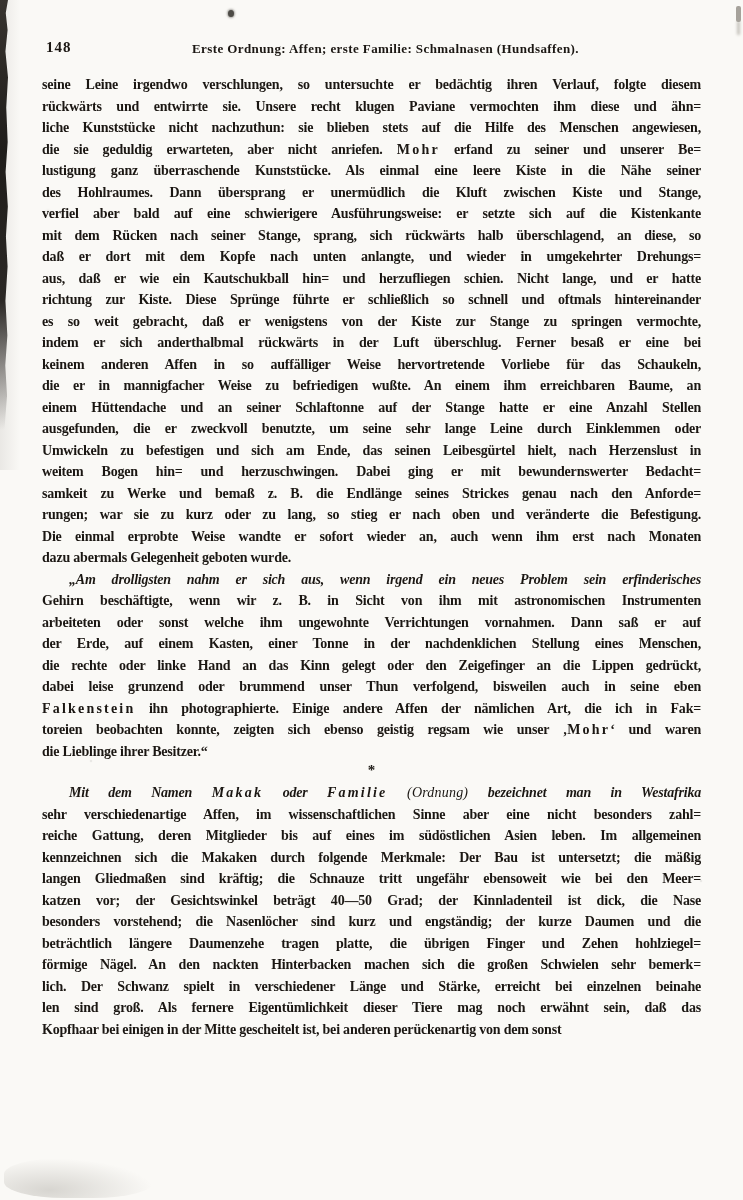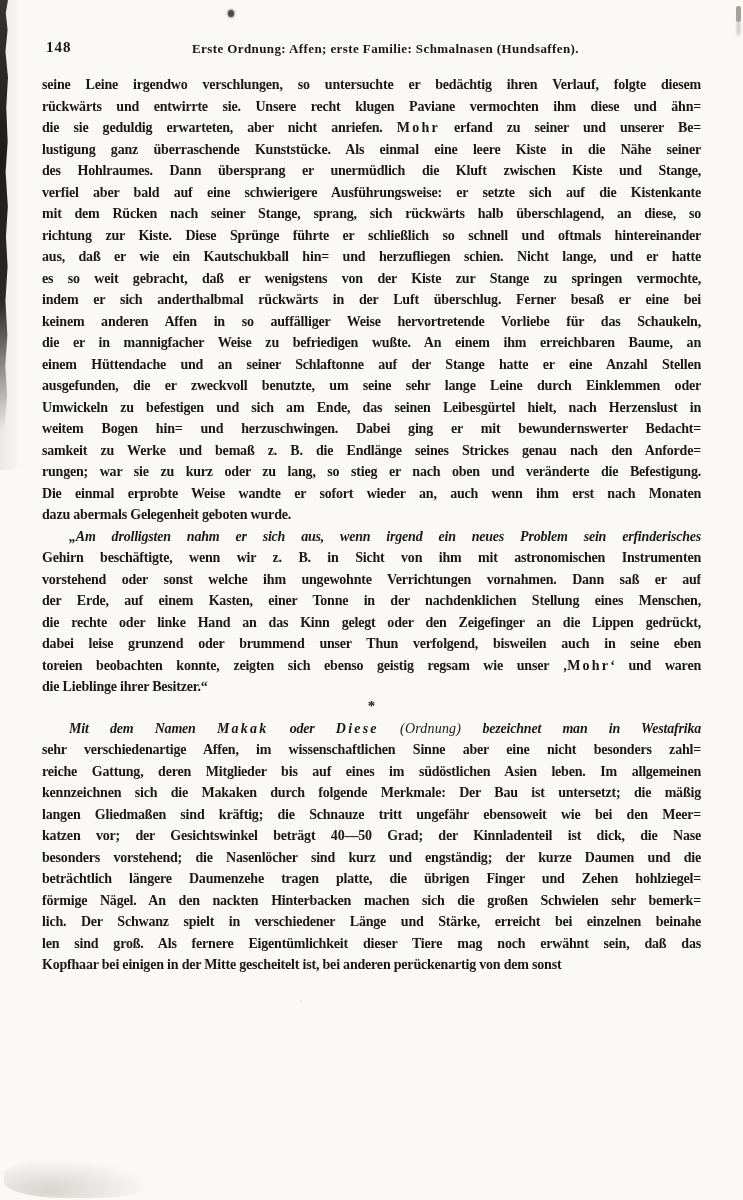--- a/index.html
+++ b/index.html
@@ -79,49 +79,52 @@
   <div class="paper-noise"></div>
 
   <div class="header">
     <span class="pagenum">148</span>
     <span class="running-head">Erste Ordnung: Affen; erste Familie: Schmalnasen (Hundsaffen).</span>
   </div>
 
   <div class="textblock" id="textblock">
       <div class="line">seine Leine irgendwo verschlungen, so untersuchte er bedächtig ihren Verlauf, folgte diesem</div>
       <div class="line">rückwärts und entwirrte sie.  Unsere recht klugen Paviane vermochten ihm diese und ähn=</div>
+      <div class="line">liche Kunststücke nicht nachzuthun: sie blieben stets auf die Hilfe des Menschen angewiesen,</div>
       <div class="line">die sie geduldig erwarteten, aber nicht anriefen.  <span class="sp">Mohr</span> erfand zu seiner und unserer Be=</div>
       <div class="line">lustigung ganz überraschende Kunststücke.  Als einmal eine leere Kiste in die Nähe seiner</div>
       <div class="line">des Hohlraumes.  Dann übersprang er unermüdlich die Kluft zwischen Kiste und Stange,</div>
       <div class="line">verfiel aber bald auf eine schwierigere Ausführungsweise: er setzte sich auf die Kistenkante</div>
       <div class="line">mit dem Rücken nach seiner Stange, sprang, sich rückwärts halb überschlagend, an diese, so</div>
+      <div class="line">daß er dort mit dem Kopfe nach unten anlangte, und wieder in umgekehrter Drehungs=</div>
+      <div class="line">aus, daß er wie ein Kautschukball hin= und herzufliegen schien.  Nicht lange, und er hatte</div>
       <div class="line">richtung zur Kiste.  Diese Sprünge führte er schließlich so schnell und oftmals hintereinander</div>
-      <div class="line">aus, daß er wie ein Kautschukball hin= und herzufliegen schien.  Nicht lange, und er hatte</div>
       <div class="line">es so weit gebracht, daß er wenigstens von der Kiste zur Stange zu springen vermochte,</div>
       <div class="line">indem er sich anderthalbmal rückwärts in der Luft überschlug.  Ferner besaß er eine bei</div>
       <div class="line">keinem anderen Affen in so auffälliger Weise hervortretende Vorliebe für das Schaukeln,</div>
       <div class="line">die er in mannigfacher Weise zu befriedigen wußte.  An einem ihm erreichbaren Baume, an</div>
       <div class="line">einem Hüttendache und an seiner Schlaftonne auf der Stange hatte er eine Anzahl Stellen</div>
       <div class="line">ausgefunden, die er zweckvoll benutzte, um seine sehr lange Leine durch Einklemmen oder</div>
       <div class="line">Umwickeln zu befestigen und sich am Ende, das seinen Leibesgürtel hielt, nach Herzenslust in</div>
       <div class="line">weitem Bogen hin= und herzuschwingen.  Dabei ging er mit bewundernswerter Bedacht=</div>
       <div class="line">samkeit zu Werke und bemaß z. B. die Endlänge seines Strickes genau nach den Anforde=</div>
       <div class="line">rungen; war sie zu kurz oder zu lang, so stieg er nach oben und veränderte die Befestigung.</div>
       <div class="line">Die einmal erprobte Weise wandte er sofort wieder an, auch wenn ihm erst nach Monaten</div>
       <div class="line last">dazu abermals Gelegenheit geboten wurde.</div>
       <div class="line indent">„Am drolligsten nahm er sich aus, wenn irgend ein neues Problem sein erfinderisches</div>
       <div class="line">Gehirn beschäftigte, wenn wir z. B. in Sicht von ihm mit astronomischen Instrumenten</div>
-      <div class="line">vorstehend oder sonst welche ihm ungewohnte Verrichtungen vornahmen.  Dann saß er auf</div>
+      <div class="line">arbeiteten oder sonst welche ihm ungewohnte Verrichtungen vornahmen.  Dann saß er auf</div>
       <div class="line">der Erde, auf einem Kasten, einer Tonne in der nachdenklichen Stellung eines Menschen,</div>
       <div class="line">die rechte oder linke Hand an das Kinn gelegt oder den Zeigefinger an die Lippen gedrückt,</div>
       <div class="line">dabei leise grunzend oder brummend unser Thun verfolgend, bisweilen auch in seine eben</div>
+      <div class="line"><span class="sp">Falkenstein</span> ihn photographierte.  Einige andere Affen der nämlichen Art, die ich in Fak=</div>
       <div class="line">toreien beobachten konnte, zeigten sich ebenso geistig regsam wie unser ‚<span class="sp">Mohr</span>‘ und waren</div>
       <div class="line last">die Lieblinge ihrer Besitzer.“</div>
       <div class="sep">*</div>
-      <div class="line indent">Mit dem Namen <span class="sp">Makak</span> oder <span class="sp">Diese</span> <span class="ant">(Ordnung)</span> bezeichnet man in Westafrika</div>
+      <div class="line indent">Mit dem Namen <span class="sp">Makak</span> oder <span class="sp">Familie</span> <span class="ant">(Ordnung)</span> bezeichnet man in Westafrika</div>
       <div class="line">sehr verschiedenartige Affen, im wissenschaftlichen Sinne aber eine nicht besonders zahl=</div>
       <div class="line">reiche Gattung, deren Mitglieder bis auf eines im südöstlichen Asien leben.  Im allgemeinen</div>
       <div class="line">kennzeichnen sich die Makaken durch folgende Merkmale: Der Bau ist untersetzt; die mäßig</div>
       <div class="line">langen Gliedmaßen sind kräftig; die Schnauze tritt ungefähr ebensoweit wie bei den Meer=</div>
       <div class="line">katzen vor; der Gesichtswinkel beträgt 40—50 Grad; der Kinnladenteil ist dick, die Nase</div>
       <div class="line">besonders vorstehend; die Nasenlöcher sind kurz und engständig; der kurze Daumen und die</div>
       <div class="line">beträchtlich längere Daumenzehe tragen platte, die übrigen Finger und Zehen hohlziegel=</div>
       <div class="line">förmige Nägel.  An den nackten Hinterbacken machen sich die großen Schwielen sehr bemerk=</div>
       <div class="line">lich.  Der Schwanz spielt in verschiedener Länge und Stärke, erreicht bei einzelnen beinahe</div>
       <div class="line">len sind groß.  Als fernere Eigentümlichkeit dieser Tiere mag noch erwähnt sein, daß das</div>

